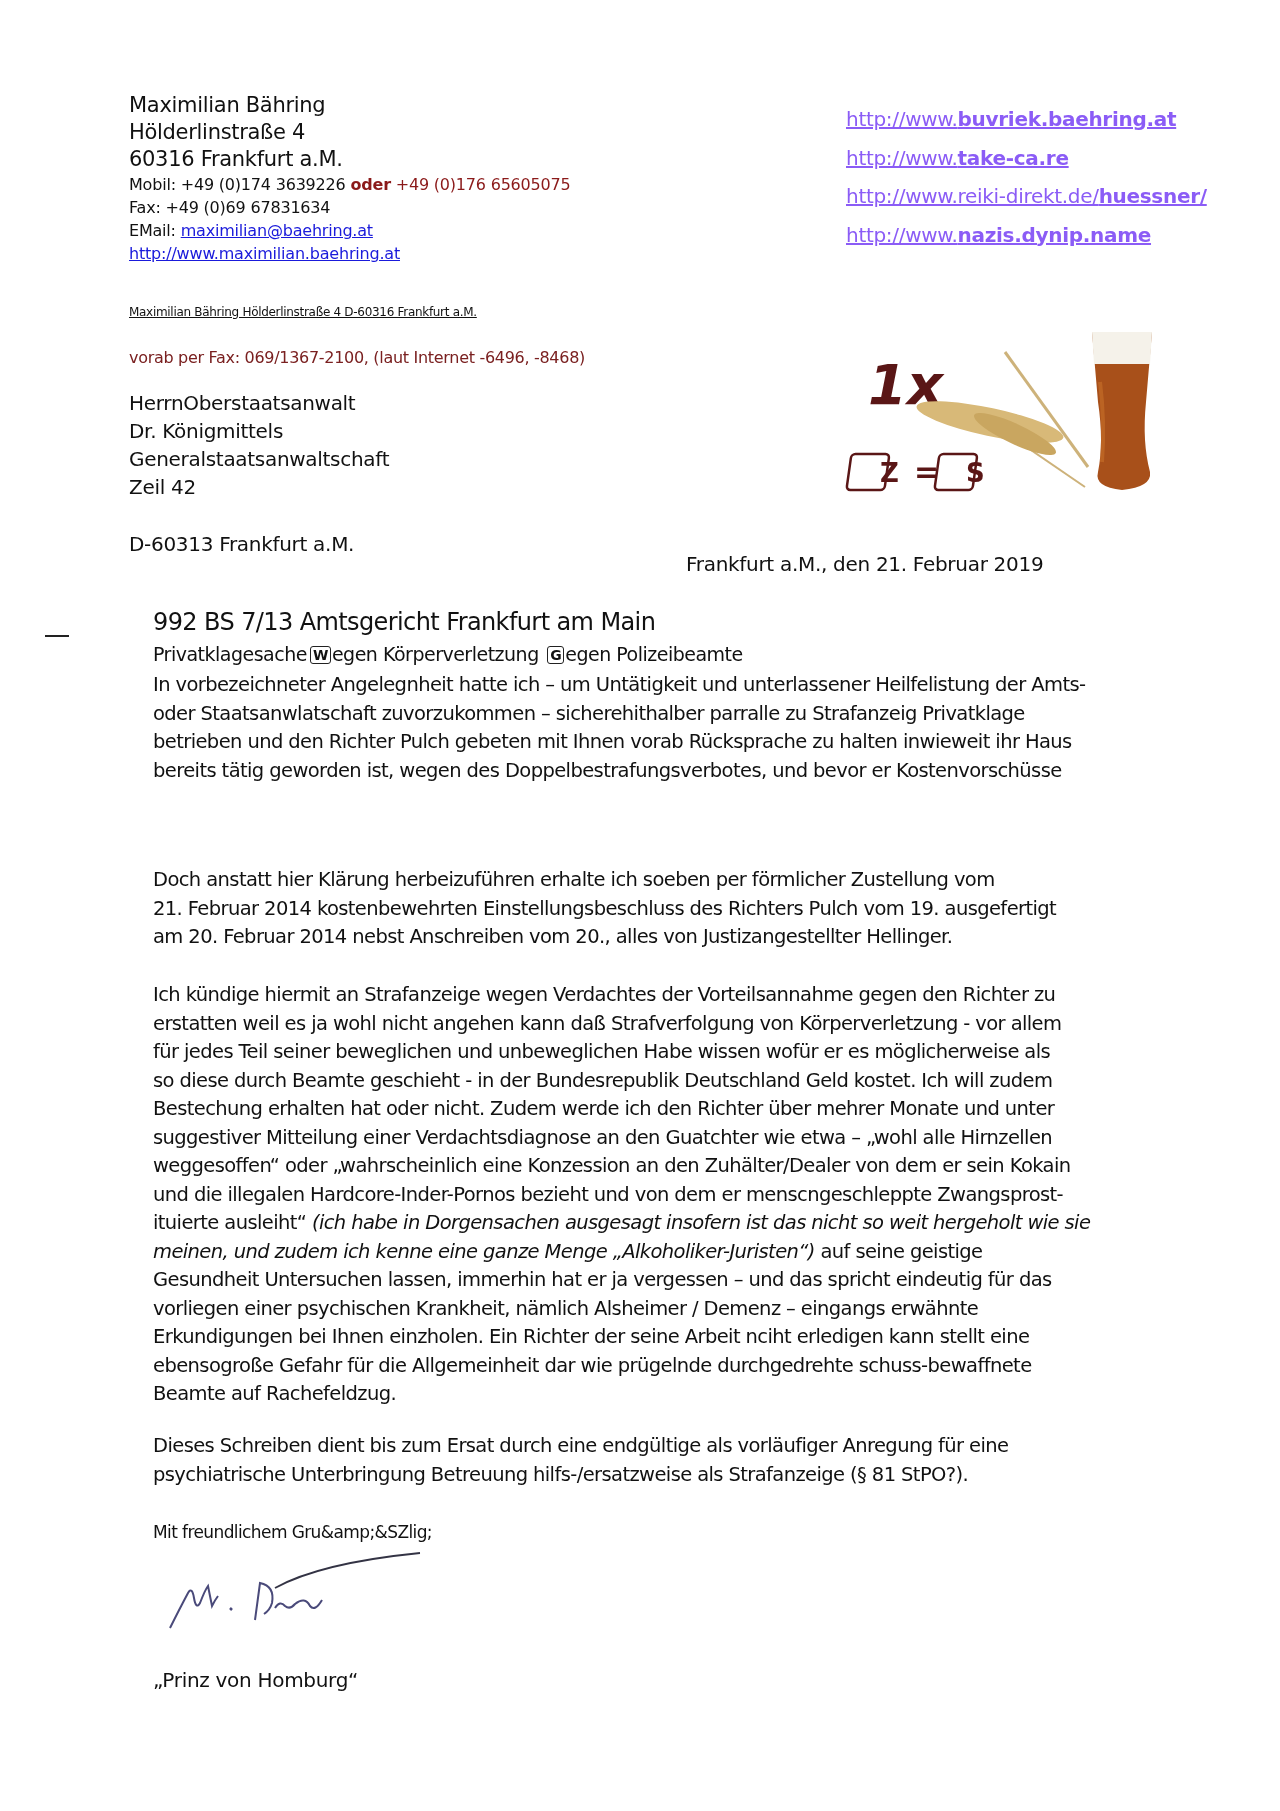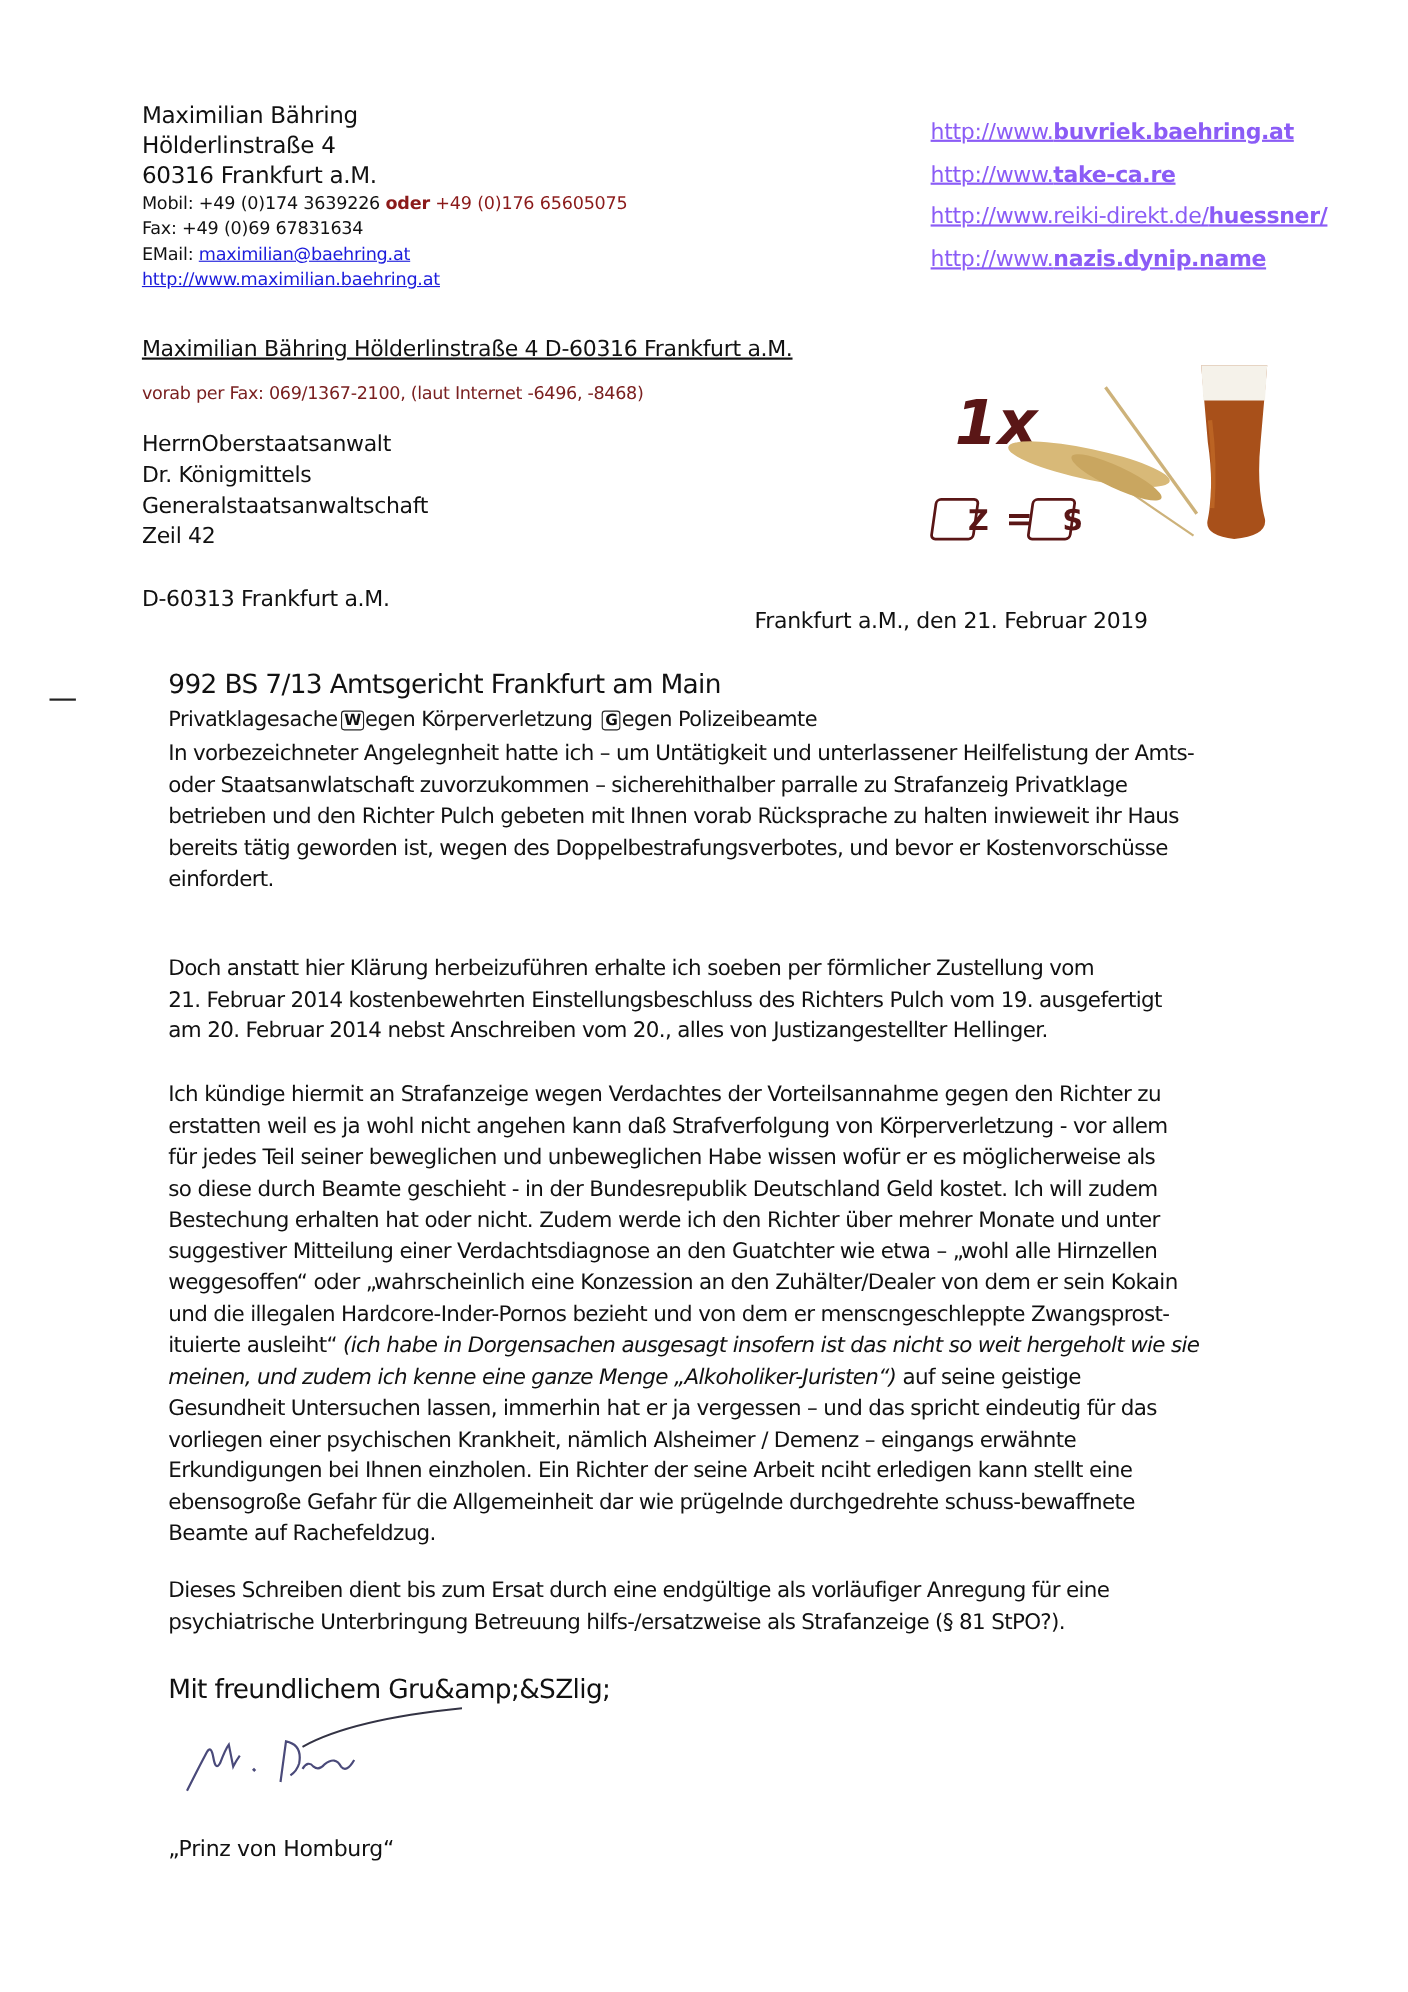--- a/index.html
+++ b/index.html
@@ -12,42 +12,42 @@
   .sender { left:129px; top:92px; line-height:27px; }
   .sender .big { font-size:21px; letter-spacing:-0.3px; }
   .sender .small { font-size:16px; line-height:23px; letter-spacing:-0.2px; }
   .red { color:#8b1a1a; }
 
   
   .links { left:846px; top:100px; }
   .links a { display:block; font-size:20px; line-height:38.5px; letter-spacing:-0.3px; color:#8b5cf6; }
   .links b { font-weight:bold; }
 
-  .return-addr { left:129px; top:305px; font-size:20px; text-decoration:underline; letter-spacing:-0.3px; }
+  .return-addr { left:129px; top:305px; font-size:12px; text-decoration:underline; letter-spacing:-0.3px; }
   .fax-line { left:129px; top:348px; font-size:16px; color:#7a2020; letter-spacing:-0.3px; }
 
   .recipient { left:129px; top:389px; font-size:20px; line-height:28px; width:268px; letter-spacing:-0.3px; }
   .recipient .row { display:flex; justify-content:flex-start; }
   .recipient-city { left:129px; top:532px; font-size:20px; letter-spacing:-0.3px; }
 
   .date { left:686px; top:552px; font-size:20px; letter-spacing:-0.3px; }
 
   .dash { left:45px; top:635px; width:24px; height:1.5px; background:#222; }
 
   .subject1 { left:153px; top:608px; font-size:24px; letter-spacing:-0.6px; }
   .subject2 { left:153px; top:643px; font-size:19px; letter-spacing:-0.5px; }
   .keycap { display:inline-block; border:1.5px solid #222; border-radius:3px; font-size:14px;
             line-height:16px; padding:0 2px; margin:0 1px 0 3px; font-weight:bold; vertical-align:1px; }
 
   .body-text { left:153px; width:1050px; font-size:19.5px; line-height:28.5px; letter-spacing:-0.6px; }
   .p1 { top:671px; }
   .p2 { top:866px; }
   .p3 { top:981px; }
   .p4 { top:1432px; }
-  .closing { left:153px; top:1522px; font-size:24px; letter-spacing:-0.6px; }
+  .closing { left:153px; top:1522px; font-size:17px; letter-spacing:-0.6px; }
   .pseud { left:153px; top:1668px; font-size:20px; letter-spacing:-0.3px; }
   .line { display:block; white-space:nowrap; }
   i { font-style:italic; }
 
   .logo { left:840px; top:322px; width:340px; height:178px; }
   .signature { left:160px; top:1548px; width:300px; height:90px; }
 </style>
 </head>
 <body>
 
@@ -131,21 +131,20 @@
 </div>
 <div class="abs subject2">
   <span>Privatklagesache</span><span class="keycap">W</span><span>egen Körperverletzung</span> <span class="keycap">G</span><span>egen Polizeibeamte</span>
 </div>
 
 <div class="abs body-text p1">
   <span class="line">In vorbezeichneter Angelegnheit hatte ich – um Untätigkeit und unterlassener Heilfelistung der Amts-</span>
   <span class="line">oder Staatsanwlatschaft zuvorzukommen – sicherehithalber parralle zu Strafanzeig Privatklage</span>
   <span class="line">betrieben und den Richter Pulch gebeten mit Ihnen vorab Rücksprache zu halten inwieweit ihr Haus</span>
   <span class="line">bereits tätig geworden ist, wegen des Doppelbestrafungsverbotes, und bevor er Kostenvorschüsse</span>
-  <span class="line">einfordert.</span>
 </div>
 
 <div class="abs body-text p2">
   <span class="line">Doch anstatt hier Klärung herbeizuführen erhalte ich soeben per förmlicher Zustellung vom</span>
   <span class="line">21. Februar 2014 kostenbewehrten Einstellungsbeschluss des Richters Pulch vom 19. ausgefertigt</span>
   <span class="line">am 20. Februar 2014 nebst Anschreiben vom 20., alles von Justizangestellter Hellinger.</span>
 </div>
 
 <div class="abs body-text p3">
   <span class="line">Ich kündige hiermit an Strafanzeige wegen Verdachtes der Vorteilsannahme gegen den Richter zu</span>

